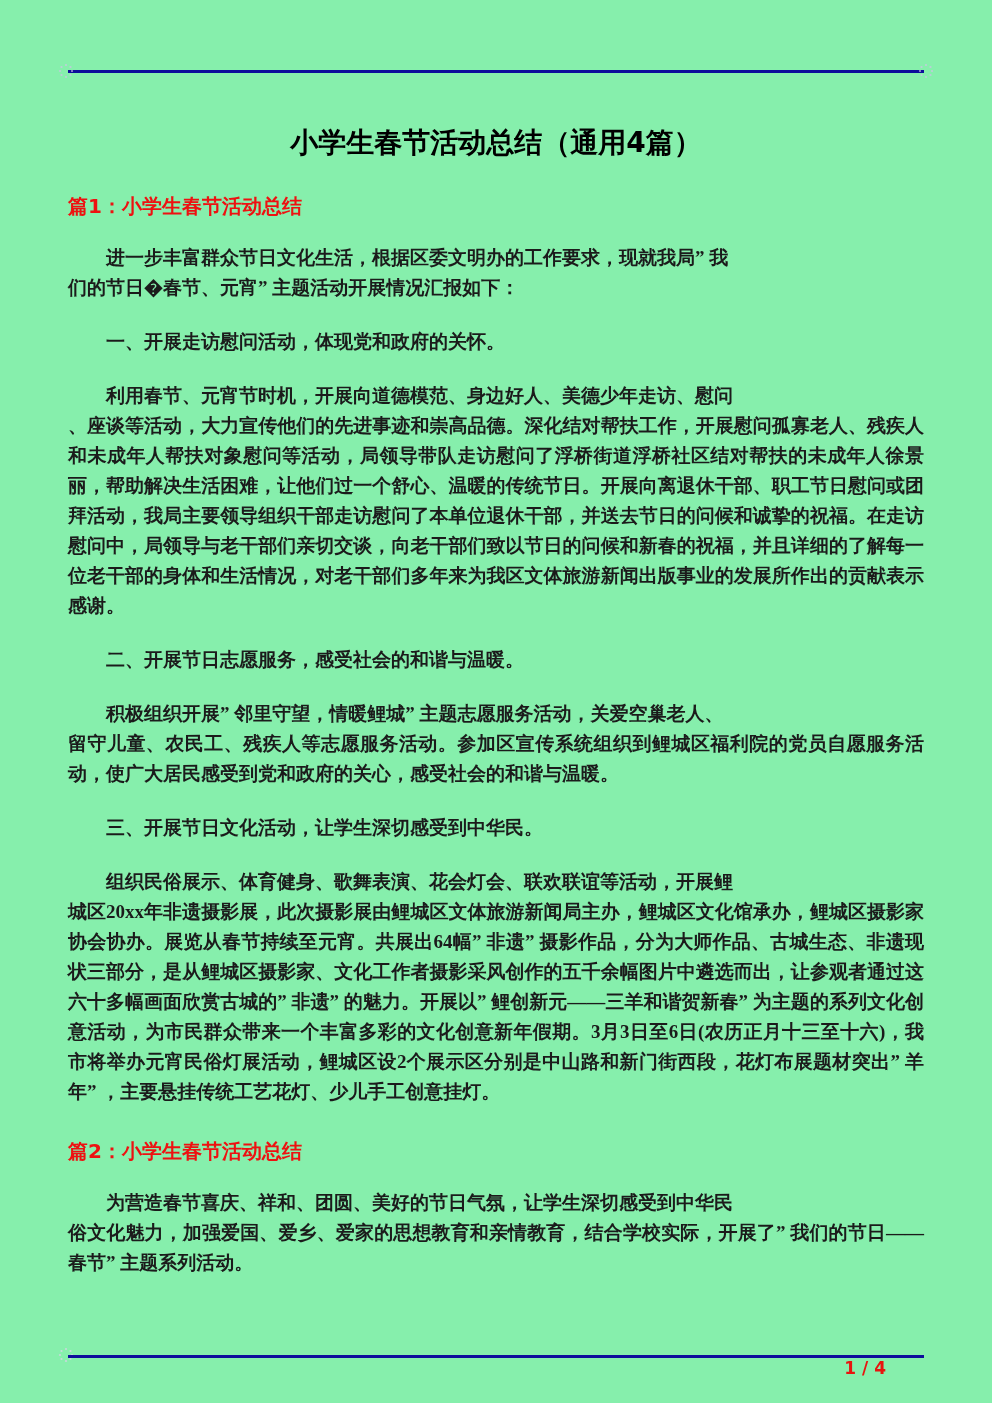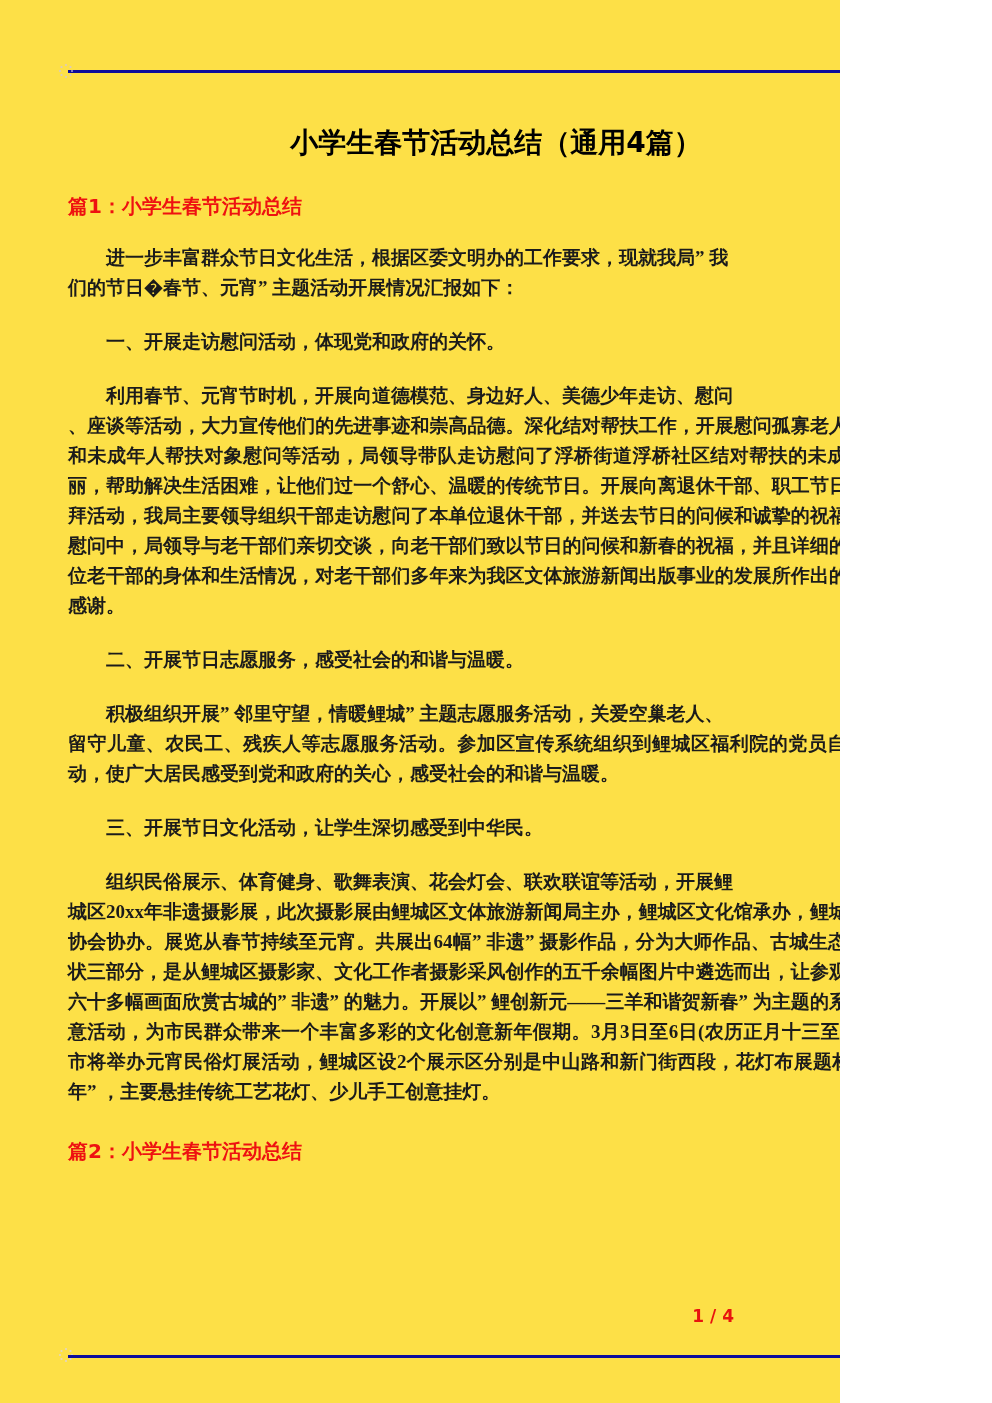--- a/index.html
+++ b/index.html
@@ -1,21 +1,21 @@
 <!DOCTYPE html>
 <html lang="zh"><head>
 <meta charset="utf-8">
 <style>
   html, body { margin: 0; padding: 0; }
   body { background: #ffffff; }
   .page {
     position: relative;
-    width: 840px;
+    width: 992px;
     height: 1403px;
-    background: #fde047;
+    background: #86efac;
     overflow: hidden;
     font-family: "DejaVu Sans", sans-serif;
     font-weight: bold;
     color: #1b1b1b;
   }
   .top-rule, .footer-rule {
     position: absolute;
     left: 68px;
     width: 856px;
     height: 3px;
@@ -57,21 +57,21 @@
     margin: 24px 0 0 0;
     font-size: 19px;
     line-height: 30px;
     text-indent: 2em;
     white-space: pre-line;
     text-align: justify;
     font-family: Liberation Serif, serif;
   }
   .page-num {
     position: absolute;
-    top: 1306px;
+    top: 1358px;
     right: 106px;
     font-size: 17px;
     line-height: 20px;
     color: #e8140f;
     font-weight: bold;
   }
 </style>
 </head>
 <body>
 
@@ -125,19 +125,21 @@
         <p class="paragraph">一、开展走访慰问活动，体现党和政府的关怀。</p>
         <p class="paragraph">利用春节、元宵节时机，开展向道德模范、身边好人、美德少年走访、慰问
 、座谈等活动，大力宣传他们的先进事迹和崇高品德。深化结对帮扶工作，开展慰问孤寡老人、残疾人和未成年人帮扶对象慰问等活动，局领导带队走访慰问了浮桥街道浮桥社区结对帮扶的未成年人徐景丽，帮助解决生活困难，让他们过一个舒心、温暖的传统节日。开展向离退休干部、职工节日慰问或团拜活动，我局主要领导组织干部走访慰问了本单位退休干部，并送去节日的问候和诚挚的祝福。在走访慰问中，局领导与老干部们亲切交谈，向老干部们致以节日的问候和新春的祝福，并且详细的了解每一位老干部的身体和生活情况，对老干部们多年来为我区文体旅游新闻出版事业的发展所作出的贡献表示感谢。</p>
         <p class="paragraph">二、开展节日志愿服务，感受社会的和谐与温暖。</p>
         <p class="paragraph">积极组织开展” 邻里守望，情暖鲤城” 主题志愿服务活动，关爱空巢老人、
 留守儿童、农民工、残疾人等志愿服务活动。参加区宣传系统组织到鲤城区福利院的党员自愿服务活动，使广大居民感受到党和政府的关心，感受社会的和谐与温暖。</p>
         <p class="paragraph">三、开展节日文化活动，让学生深切感受到中华民。</p>
         <p class="paragraph">组织民俗展示、体育健身、歌舞表演、花会灯会、联欢联谊等活动，开展鲤
 城区20xx年非遗摄影展，此次摄影展由鲤城区文体旅游新闻局主办，鲤城区文化馆承办，鲤城区摄影家协会协办。展览从春节持续至元宵。共展出64幅” 非遗” 摄影作品，分为大师作品、古城生态、非遗现状三部分，是从鲤城区摄影家、文化工作者摄影采风创作的五千余幅图片中遴选而出，让参观者通过这六十多幅画面欣赏古城的” 非遗” 的魅力。开展以” 鲤创新元——三羊和谐贺新春” 为主题的系列文化创意活动，为市民群众带来一个丰富多彩的文化创意新年假期。3月3日至6日(农历正月十三至十六)，我市将举办元宵民俗灯展活动，鲤城区设2个展示区分别是中山路和新门街西段，花灯布展题材突出” 羊年” ，主要悬挂传统工艺花灯、少儿手工创意挂灯。</p>
         <p class="section-heading">篇2：小学生春节活动总结</p>
+        <p class="paragraph">为营造春节喜庆、祥和、团圆、美好的节日气氛，让学生深切感受到中华民
+俗文化魅力，加强爱国、爱乡、爱家的思想教育和亲情教育，结合学校实际，开展了” 我们的节日——春节” 主题系列活动。</p>
       </div>
   </div>
 
   <div class="footer-rule"></div>
   <div class="page-num">1 / 4</div>
 
 </div>
 
 </body></html>

